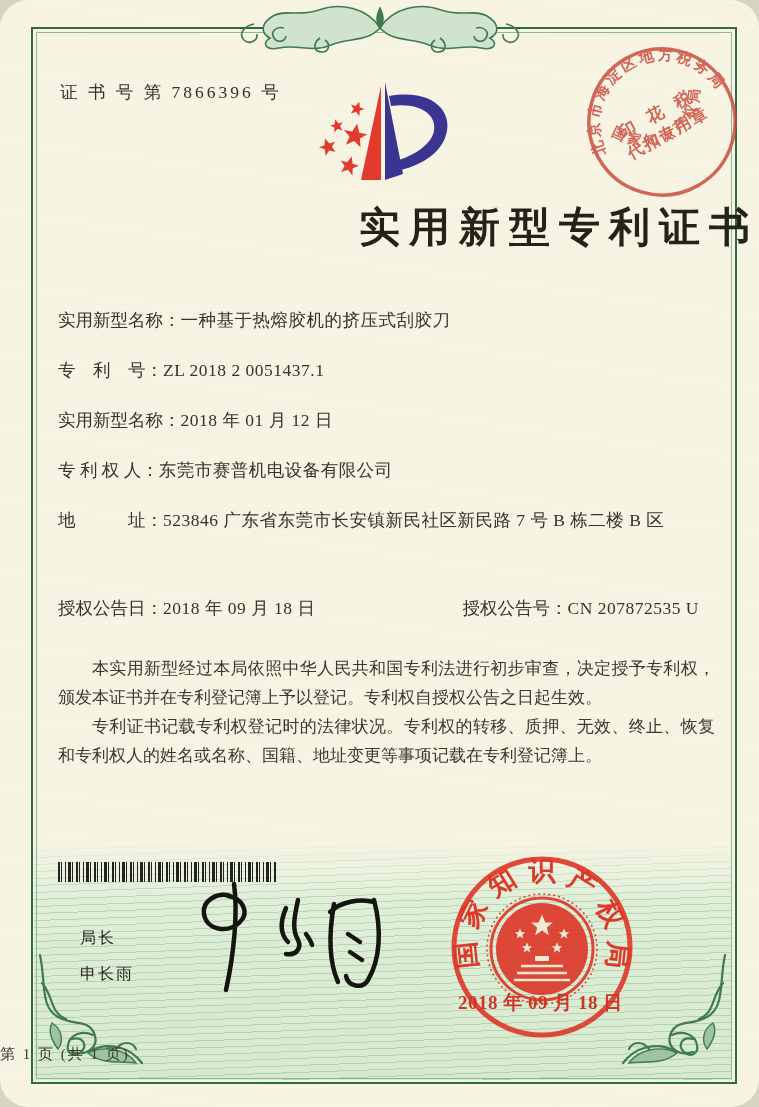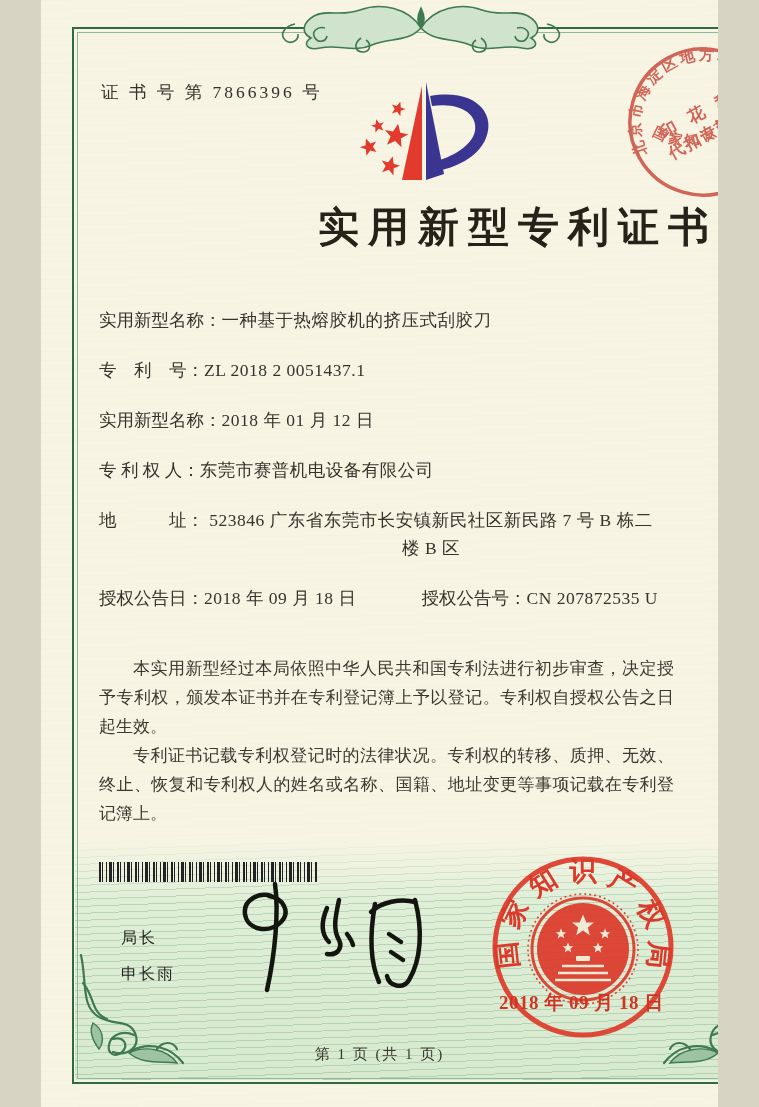--- a/index.html
+++ b/index.html
@@ -2,25 +2,26 @@
 <html><head>
 <meta charset="utf-8">
 <style>
   html,body{margin:0;padding:0;}
   body{
     font-family:"Liberation Serif","DejaVu Serif",serif;
     background:#d8d4c4;
   }
   .page{
     position:relative;
-    width:677px;height:1107px;
+    width:759px;height:1107px;
     margin:0 auto;
     background:#f8f4e4;
     background-image:repeating-linear-gradient(179deg, rgba(205,215,190,0.10) 0 1px, rgba(255,255,255,0) 1px 9px);
     overflow:hidden;
+    border-radius:28px;
   }
   
   .frame{
     position:absolute;left:31px;top:27px;width:702px;height:1053px;
     border:2px solid #2e6a44;
     pointer-events:none;
   }
   .frame::after{
     content:"";position:absolute;inset:3px;
     border:1px solid #8fb89a;
@@ -59,21 +60,21 @@
     text-align:right;font-size:41px;font-weight:bold;
     letter-spacing:9px;color:#242219;white-space:pre;
   }
 
   .fields{position:absolute;left:58px;right:60px;top:306px;}
   .frow{display:flex;align-items:flex-start;line-height:28px;margin-bottom:22px;
         font-size:17.5px;color:#34332c;}
   .frow .lbl{flex:0 0 auto;white-space:pre;}
   .frow .val{flex:1 1 auto;letter-spacing:0.5px;}
   .frow.grant{justify-content:space-between;}
-  .frow.grant .pair{display:flex;white-space:pre;}
+  .frow.grant .pair{display:flex;white-space:pre;margin-top:38px;}
   .frow.grant .pair .val{letter-spacing:0.5px;}
 
   .body-text{position:absolute;left:58px;right:44px;top:654px;
     font-size:17px;line-height:29px;color:#3a392f;text-align:justify;}
   .body-text p{margin:0;text-indent:2em;}
 
   .barcode{
     position:absolute;left:58px;top:862px;width:218px;height:20px;
     background:repeating-linear-gradient(90deg,
       #222 0 2px, transparent 2px 3px,
@@ -90,21 +91,21 @@
     stroke-linecap:round;stroke-linejoin:round;}
 
   .seal{position:absolute;left:447px;top:850px;width:192px;height:192px;}
   .seal-arc-char{font-size:27px;font-weight:bold;fill:#dd392a;text-anchor:middle;
     font-family:"Liberation Serif",serif;}
   .seal-date{
     position:absolute;left:458px;top:990px;width:200px;
     font-size:19px;color:#cf3425;white-space:pre;letter-spacing:0.5px;font-weight:bold;
   }
   .footer{
-    position:absolute;left:0;right:0;top:1045px;text-align:center;
+    position:absolute;left:0;right:0;top:1045px;text-align:left;
     font-size:15px;color:#3a392f;letter-spacing:2px;white-space:pre;
   }
 </style>
 </head>
 <body>
 
 <div class="page">
 
   <div class="guilloche"></div>
 
@@ -196,21 +197,21 @@
     <div class="frow">
       <span class="lbl">实用新型名称：</span>
       <span class="val">2018 年 01 月 12 日</span>
     </div>
     <div class="frow">
       <span class="lbl">专 利 权 人：</span>
       <span class="val">东莞市赛普机电设备有限公司</span>
     </div>
     <div class="frow">
       <span class="lbl">地　　　址：</span>
-      <span class="val" style="max-width:556px;text-align:center;">523846 广东省东莞市长安镇新民社区新民路 7 号 B 栋二楼 B 区</span>
+      <span class="val" style="max-width:556px;">523846 广东省东莞市长安镇新民社区新民路 7 号 B 栋二楼 B 区</span>
     </div>
     <div class="frow grant">
       <span class="pair">
         <span class="lbl">授权公告日：</span>
         <span class="val">2018 年 09 月 18 日</span>
       </span>
       <span class="pair">
         <span class="lbl">授权公告号：</span>
         <span class="val">CN 207872535 U</span>
       </span>

